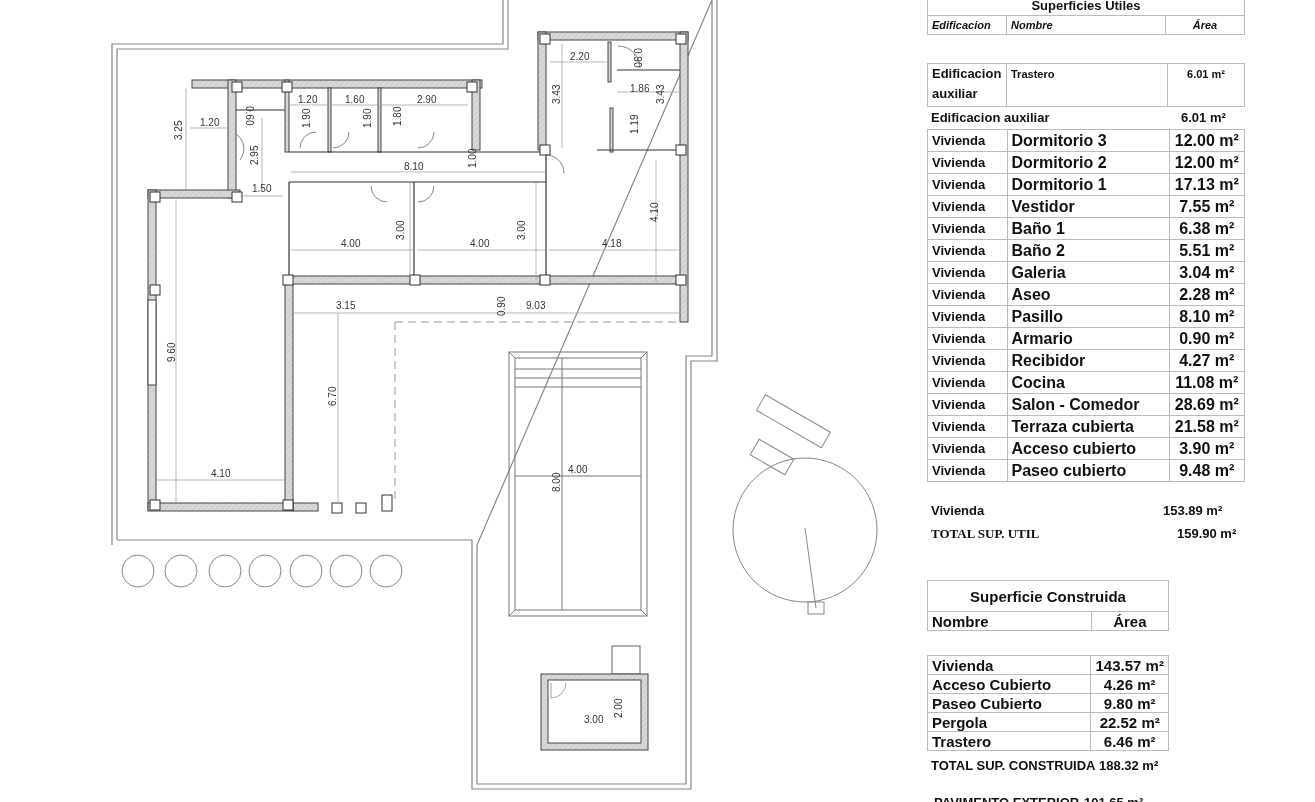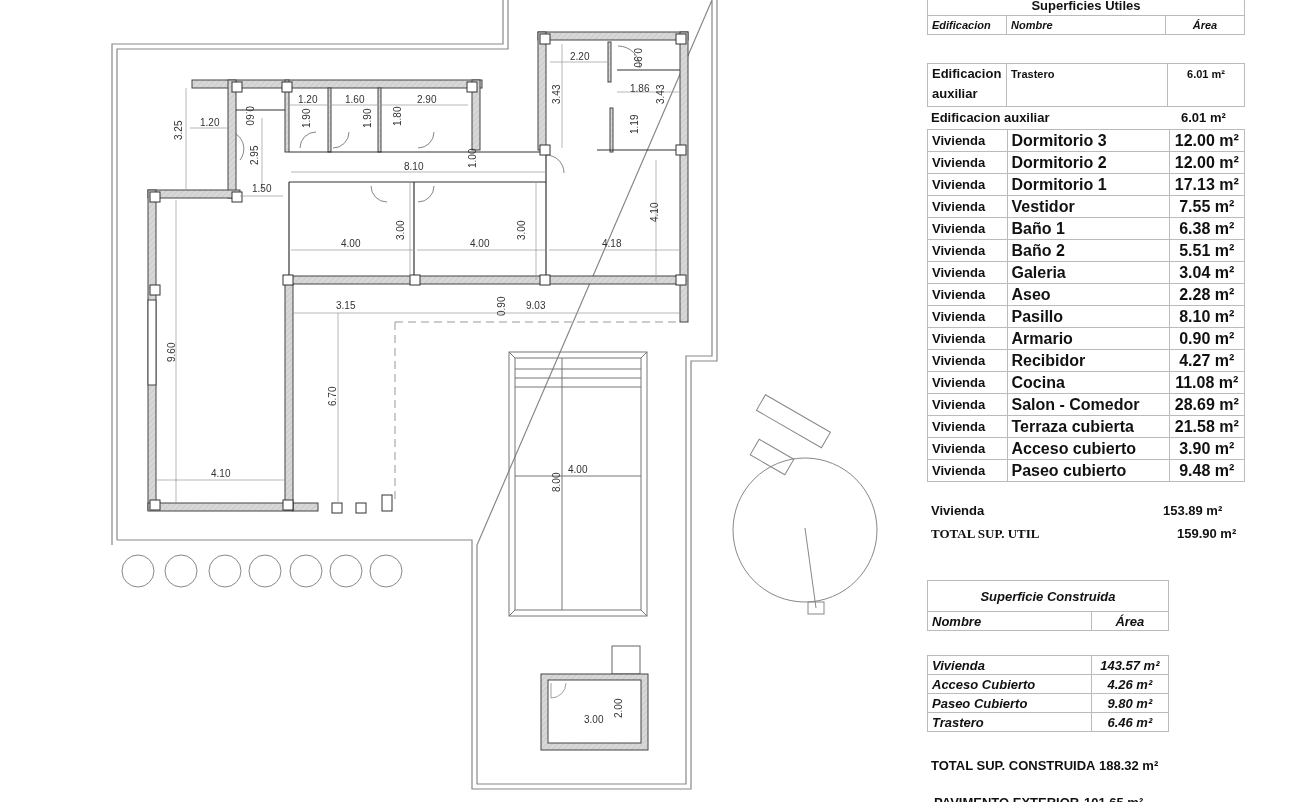--- a/index.html
+++ b/index.html
@@ -9,21 +9,21 @@
   .tbl{position:absolute;border-collapse:collapse;font-family:"Liberation Sans",sans-serif;font-weight:bold;color:#111;}
   .tbl td{border:1px solid #bbb;padding:0 4px;white-space:nowrap;}
   .title{text-align:center;font-size:13px;}
   .hdr td{font-size:11px;height:18px;font-style:italic;}
   .row td{font-size:16px;height:21px;}
   .c-ed{font-size:13px !important;width:70px;}
   .c-nm{width:152px;}
   .c-ar{width:66px;text-align:center;}
   .sum{position:absolute;font-weight:bold;font-size:13px;color:#111;font-family:"Liberation Sans",sans-serif;}
   .sum span{position:absolute;white-space:nowrap;}
-  .ctbl td{font-size:13px;height:18px;font-style:italic;}
+  .ctbl td{font-size:15px;height:18px;}
   .ctbl .c-n2{width:154px;}
   .ctbl .c-a2{width:68px;text-align:center;}
 </style>
 </head>
 <body>
 
 <svg id="plan" viewBox="0 0 920 802" xmlns="http://www.w3.org/2000/svg">
   <defs>
     <pattern id="hatch" width="4" height="4" patternUnits="userSpaceOnUse" patternTransform="rotate(45)">
       <rect width="4" height="4" fill="#d8d8d8"></rect>
@@ -356,20 +356,24 @@
       </tr>
   <tr>
         <td class="c-n2">Acceso Cubierto</td>
         <td class="c-a2">4.26 m²</td>
       </tr>
   <tr>
         <td class="c-n2">Paseo Cubierto</td>
         <td class="c-a2">9.80 m²</td>
       </tr>
   <tr>
+        <td class="c-n2">Pergola</td>
+        <td class="c-a2">22.52 m²</td>
+      </tr>
+  <tr>
         <td class="c-n2">Trastero</td>
         <td class="c-a2">6.46 m²</td>
       </tr>
 </tbody>
   </table>
 
 <div class="sum" style="left:931px;top:758px;width:240px;height:18px;">
   <span style="left:0;">TOTAL SUP. CONSTRUIDA</span>
   <span style="left:168px;">188.32 m²</span>
 </div>

